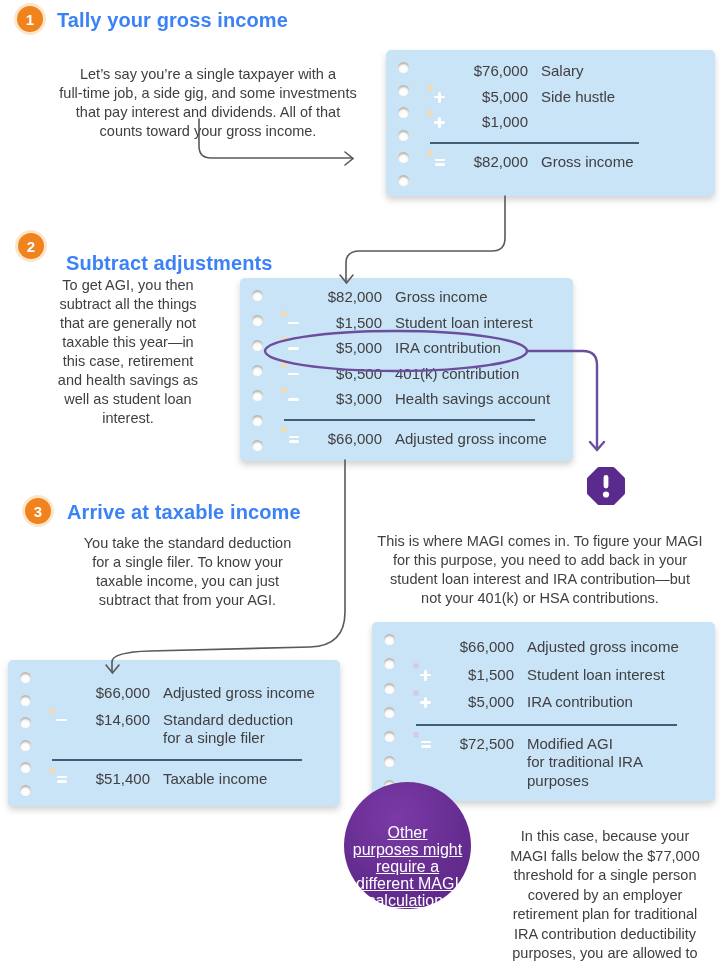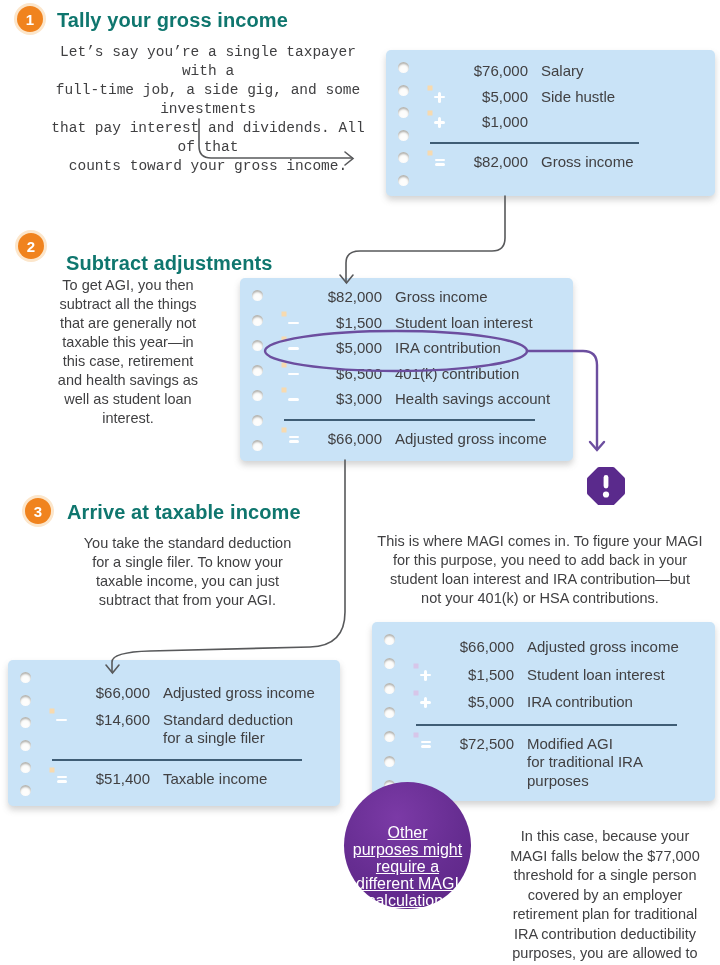--- a/index.html
+++ b/index.html
@@ -3,21 +3,21 @@
 <meta charset="utf-8">
 <style>
   html,body { margin:0; padding:0; background:#ffffff; }
   body { width:720px; height:965px; font-family:"Liberation Sans", sans-serif; color:#414042; }
   .canvas { position:relative; width:720px; height:965px; overflow:hidden; background:#fff; }
 
   
   .badge { position:absolute; width:26px; height:26px; border-radius:50%; background:#F0831E;
            color:#fff; font-size:15px; font-weight:bold; display:flex; align-items:center;
            justify-content:center; box-shadow:0 0 0 3px #FCE6CB; z-index:2; }
-  .step-title { position:absolute; font-size:20px; font-weight:bold; color:#0f766e; z-index:2; letter-spacing:0.1px; }
+  .step-title { position:absolute; font-size:20px; font-weight:bold; color:#3b82f6; z-index:2; letter-spacing:0.1px; }
   .para { position:absolute; font-size:14.5px; line-height:19px; text-align:center;
           white-space:pre-line; color:#404042; z-index:2; }
 
   
   .card { position:absolute; background:#C9E3F7; border-radius:5px;
           box-shadow:0 4px 6px rgba(110,110,110,0.30); z-index:1; }
   .holes { position:absolute; left:11px; top:12px; bottom:10px; width:12px; display:flex;
            flex-direction:column; justify-content:space-between; align-items:center; }
   .hole { width:11px; height:11px; border-radius:50%; background:#fdfdfc;
           box-shadow: inset 0 2px 2px rgba(105,105,100,0.5); }
@@ -63,21 +63,21 @@
 </style>
 </head>
 <body>
 
 <div class="canvas">
 
   <div class="badge" style="left:17px; top:6px;">
     <span>1</span>
   </div>
   <div class="step-title" style="left:57px; top:9px;">Tally your gross income</div>
-  <div class="para" style="left:48px; top:43px; width:320px;font-family:Liberation Mono, monospace;">Let’s say you’re a single taxpayer with a
+  <div class="para" style="left:48px; top:65px; width:320px;">Let’s say you’re a single taxpayer with a
 full-time job, a side gig, and some investments
 that pay interest and dividends. All of that
 counts toward your gross income.</div>
 
   <div class="card card-gross">
     <div class="holes">
       <span class="hole"></span>
         <span class="hole"></span>
         <span class="hole"></span>
         <span class="hole"></span>

